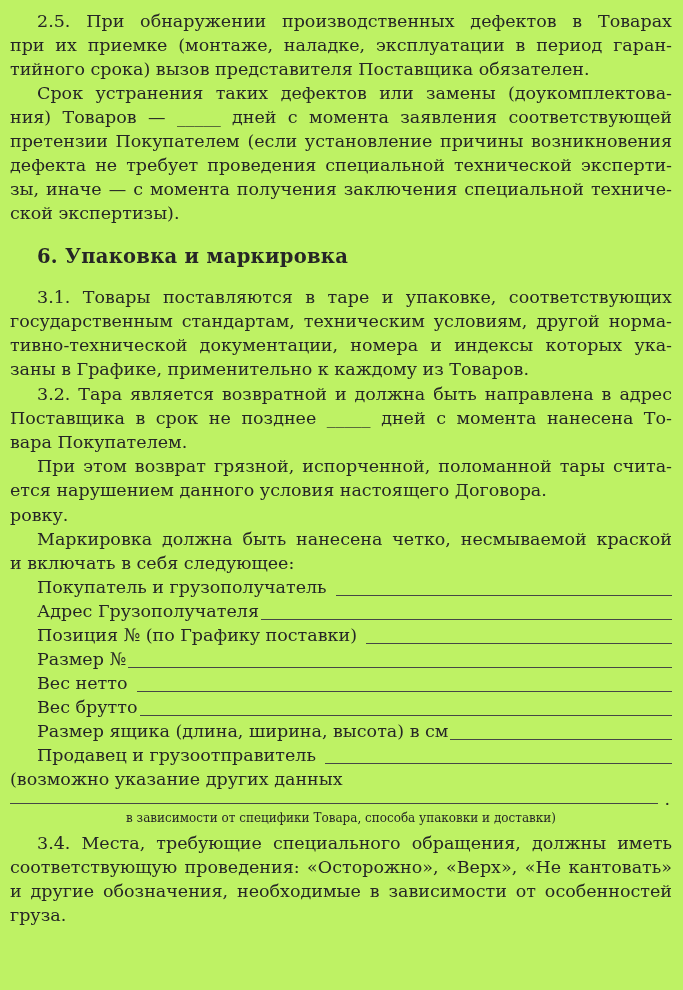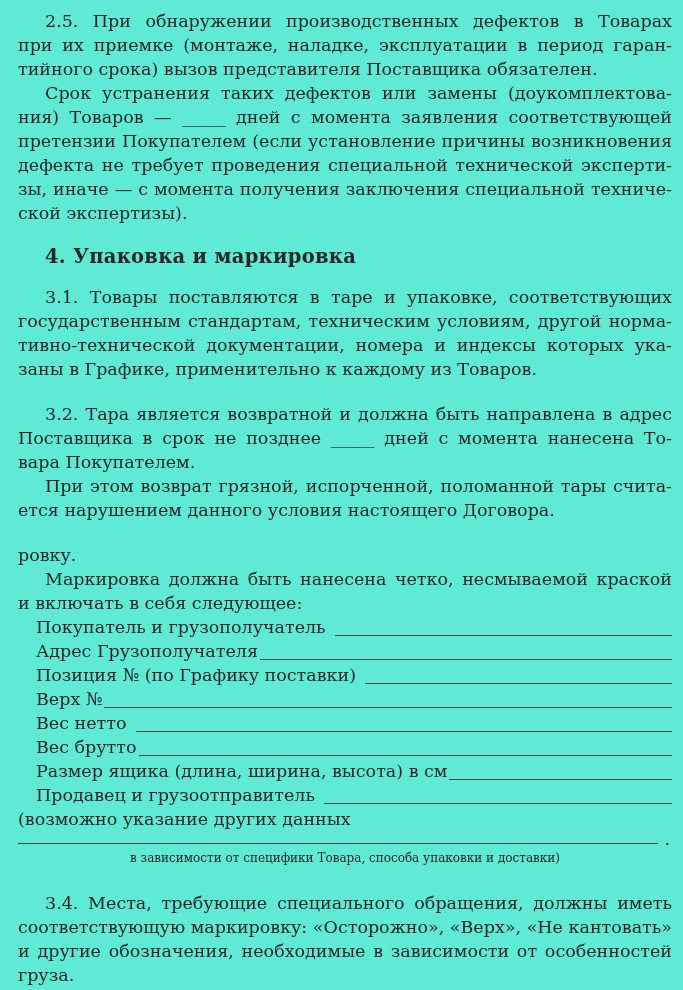--- a/index.html
+++ b/index.html
@@ -5,48 +5,48 @@
   html, body {
     margin: 0;
     padding: 0;
     background: #fbfaf7;
   }
   .page {
     position: relative;
     width: 683px;
     height: 990px;
     box-sizing: border-box;
-    background: #5eead4;
+    background: #bef264;
     color: #262626;
     font-family: "DejaVu Serif", "Liberation Serif", serif;
     font-size: 17.5px;
     line-height: 24px;
-    padding: 9px 11px 0 18px;
+    padding: 9px 11px 0 10px;
     overflow: hidden;
   }
   .para { margin: 0; }
-  .para.gap { margin-top: 21px; }
+  .para.gap { margin-top: 1px; }
   .line {
     text-align: justify;
     text-align-last: justify;
   }
   .line.first { text-indent: 27px; }
   .line.last { text-align-last: auto; }
   .heading {
     font-weight: bold;
     font-size: 19.5px;
     line-height: 24px;
     letter-spacing: 0.3px;
     margin: 20px 0 16px 27px;
   }
   .formline {
     display: flex;
     align-items: flex-end;
     height: 24px;
-    margin-left: 18px;
+    margin-left: 27px;
   }
   .formline .label { white-space: nowrap; }
   .formline .blank {
     flex: 1;
     border-bottom: 1.4px solid #46engine4646;
     border-bottom: 1.4px solid #464646;
     margin-bottom: 3px;
     margin-left: 2px;
   }
   .formline .blank.spaced { margin-left: 9px; }
@@ -85,21 +85,21 @@
         <div class="line last">тийного срока) вызов представителя Поставщика обязателен.</div>
       </div>
       <div class="para">
         <div class="line first">Срок устранения таких дефектов или замены (доукомплектова-</div>
         <div class="line">ния) Товаров — _____ дней с момента заявления соответствующей</div>
         <div class="line">претензии Покупателем (если установление причины возникновения</div>
         <div class="line">дефекта не требует проведения специальной технической эксперти-</div>
         <div class="line">зы, иначе — с момента получения заключения специальной техниче-</div>
         <div class="line last">ской экспертизы).</div>
       </div>
-      <h2 class="heading">4. Упаковка и маркировка</h2>
+      <h2 class="heading">6. Упаковка и маркировка</h2>
       <div class="para">
         <div class="line first">3.1. Товары поставляются в таре и упаковке, соответствующих</div>
         <div class="line">государственным стандартам, техническим условиям, другой норма-</div>
         <div class="line">тивно-технической документации, номера и индексы которых ука-</div>
         <div class="line last">заны в Графике, применительно к каждому из Товаров.</div>
       </div>
       <div class="para gap">
         <div class="line first">3.2. Тара является возвратной и должна быть направлена в адрес</div>
         <div class="line">Поставщика в срок не позднее _____ дней с момента нанесена То-</div>
         <div class="line last">вара Покупателем.</div>
@@ -121,21 +121,21 @@
       </div>
       <div class="formline">
         <span class="label">Адрес Грузополучателя</span>
         <span class="blank"></span>
       </div>
       <div class="formline">
         <span class="label">Позиция № (по Графику поставки)</span>
         <span class="blank spaced"></span>
       </div>
       <div class="formline">
-        <span class="label">Верх №</span>
+        <span class="label">Размер №</span>
         <span class="blank"></span>
       </div>
       <div class="formline">
         <span class="label">Вес нетто</span>
         <span class="blank spaced"></span>
       </div>
       <div class="formline">
         <span class="label">Вес брутто</span>
         <span class="blank"></span>
       </div>
@@ -148,18 +148,18 @@
         <span class="blank spaced"></span>
       </div>
       <div class="note-right">(возможно указание других данных</div>
       <div class="rule">
         <span class="blank"></span>
         <span class="period">.</span>
       </div>
       <div class="note-center">в зависимости от специфики Товара, способа упаковки и доставки)</div>
       <div class="para gap">
         <div class="line first">3.4. Места, требующие специального обращения, должны иметь</div>
-        <div class="line">соответствующую маркировку: «Осторожно», «Верх», «Не кантовать»</div>
+        <div class="line">соответствующую проведения: «Осторожно», «Верх», «Не кантовать»</div>
         <div class="line">и другие обозначения, необходимые в зависимости от особенностей</div>
         <div class="line last">груза.</div>
       </div>
     </div>
 </div>
 
 </body></html>

